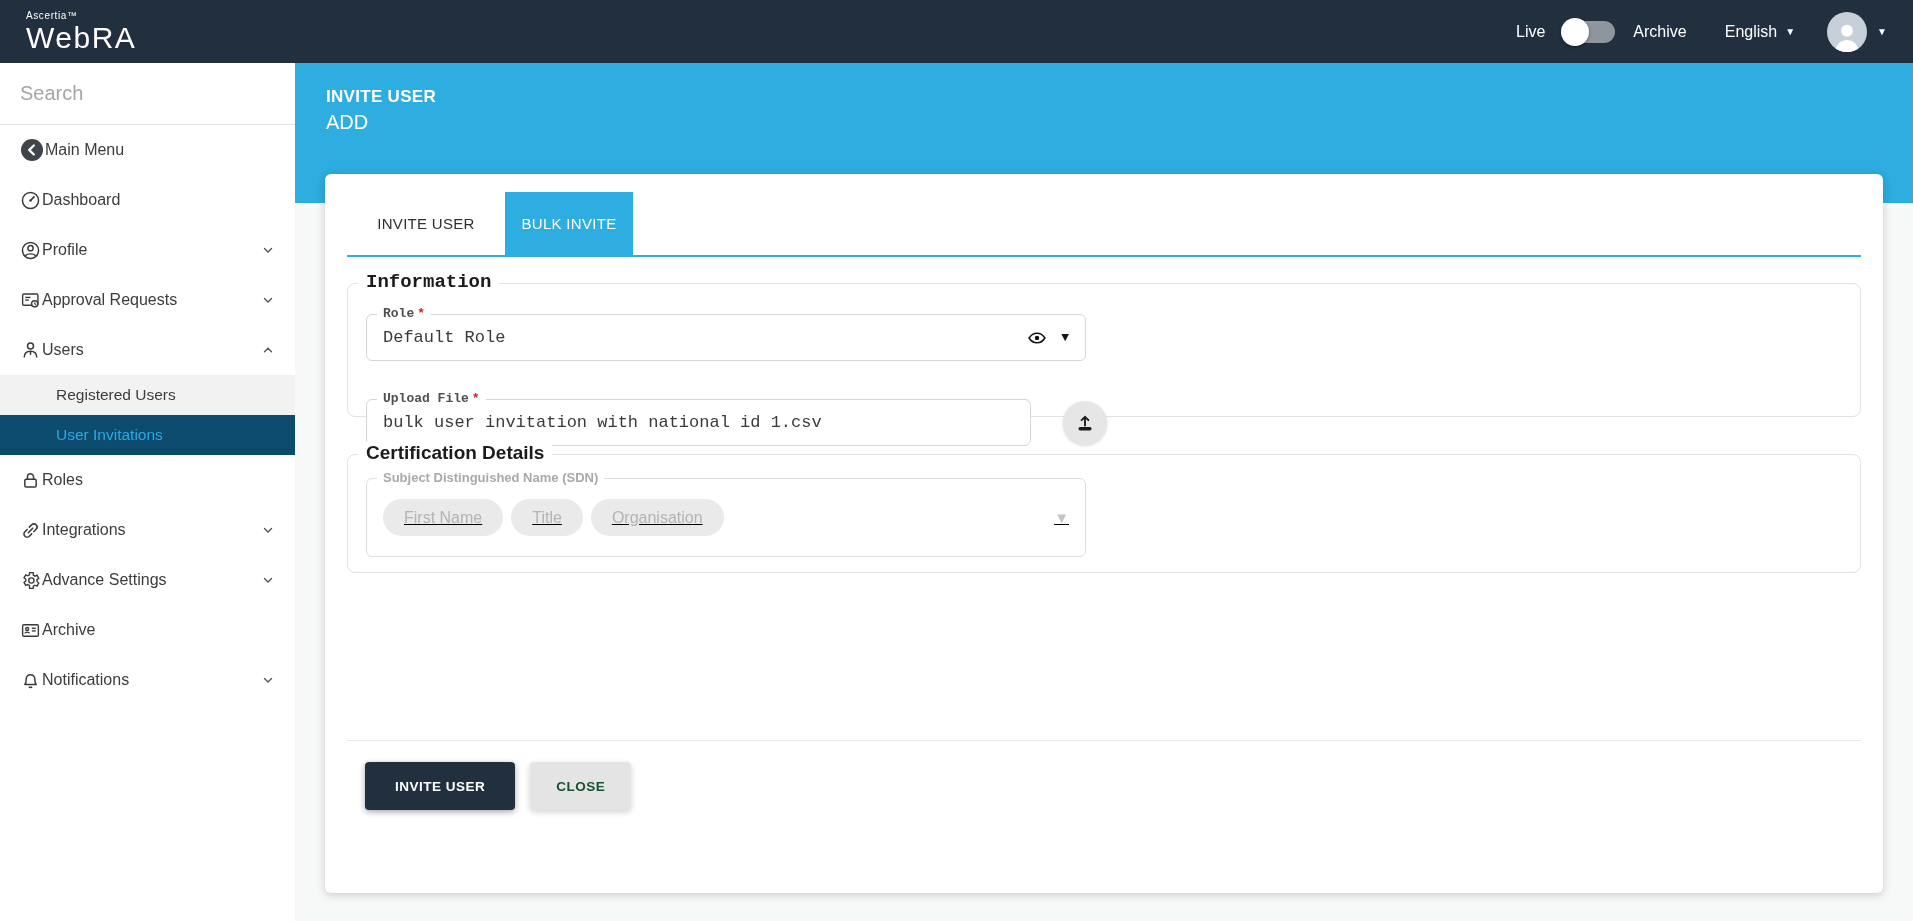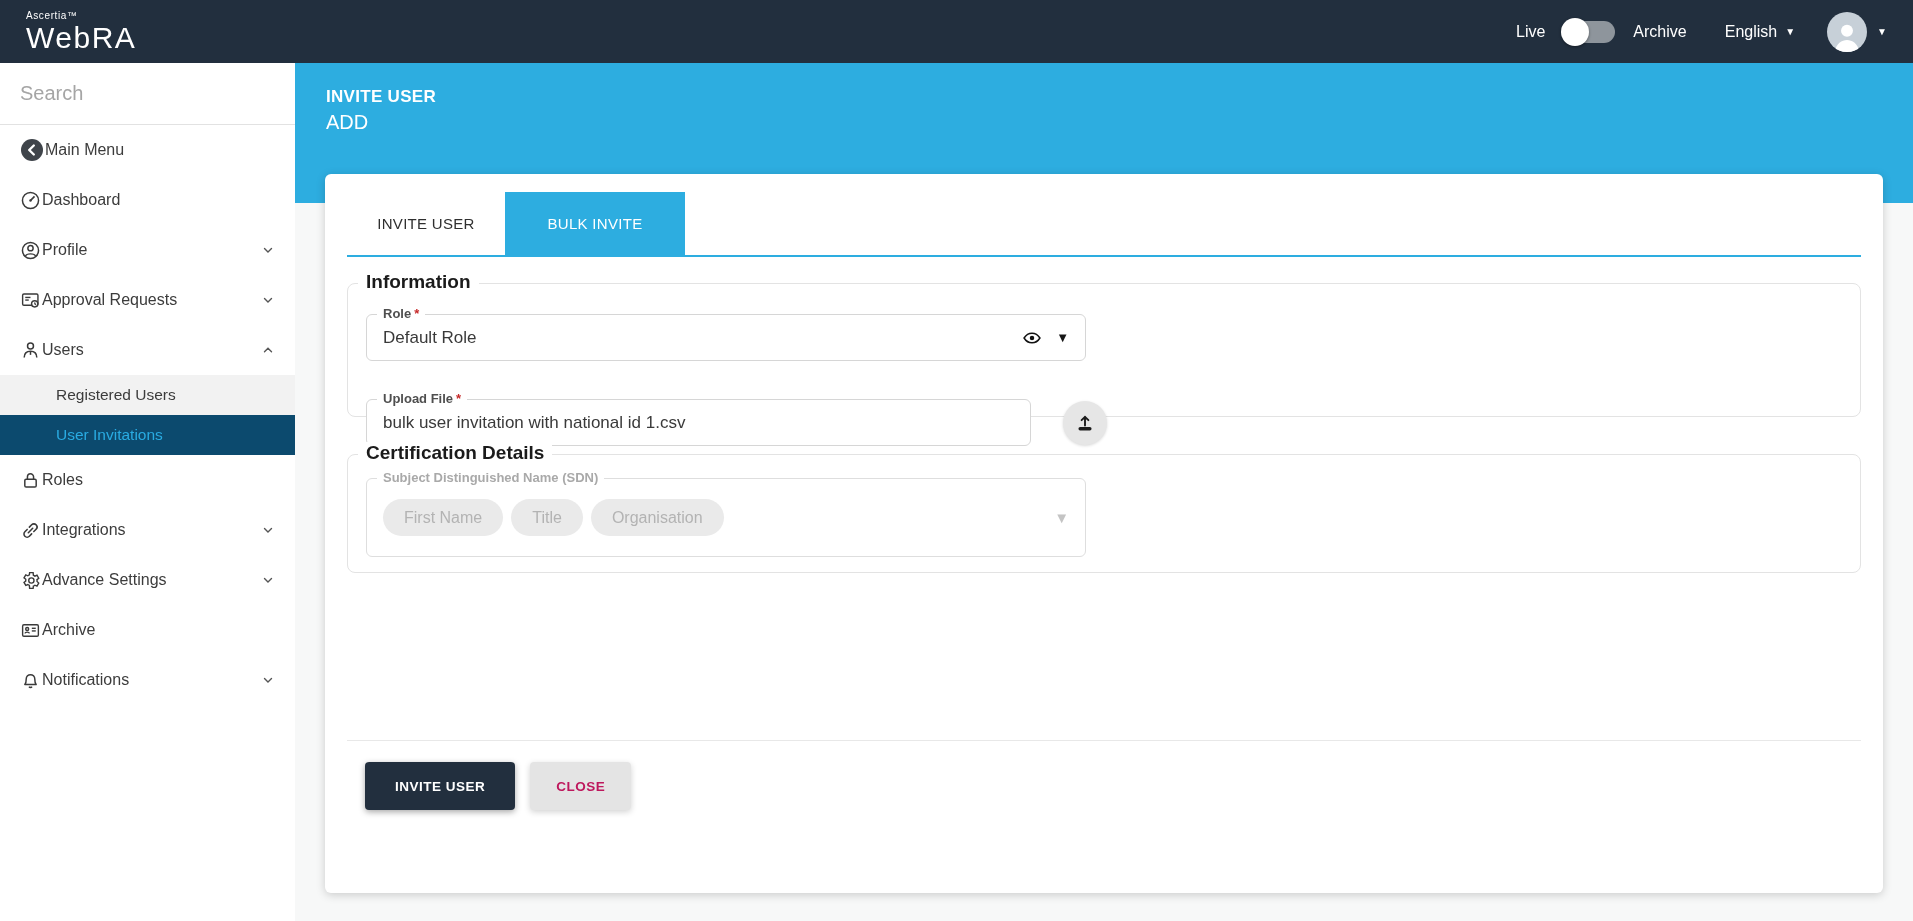--- a/index.html
+++ b/index.html
@@ -54,60 +54,60 @@
   .page-title{font-size:17px;font-weight:600;letter-spacing:.3px;}
   .page-subtitle{font-size:20px;font-weight:400;margin-top:4px;}
 
   .card{position:absolute;left:30px;top:111px;width:1558px;height:719px;background:#fff;
         border-radius:6px;box-shadow:0 2px 10px rgba(0,0,0,.18);padding:0 22px;z-index:3;}
 
   
   .tabs{margin-top:18px;display:flex;height:65px;border-bottom:2px solid var(--accent);}
   .tab{width:158px;display:flex;align-items:center;justify-content:center;
        font-size:15px;color:#2f2f2f;letter-spacing:.3px;cursor:pointer;}
-  .tab.active{background:var(--accent);color:#fff;width:180px;}
+  .tab.active{background:var(--accent);color:#fff;width:128px;}
 
   
   .section{position:relative;border:1px solid #e3e3e3;border-radius:8px;padding:0 18px;}
   .section-legend{position:absolute;top:-13px;left:10px;background:#fff;padding:0 8px;
                   font-size:19px;font-weight:700;color:#1b1b1b;}
-  .section-info{margin-top:26px;height:134px;}
+  .section-info{margin-top:26px;height:134px;font-family:Liberation Mono, monospace;}
   .section-cert{margin-top:37px;height:119px;}
   .section-cert .section-legend{color:#1b1b1b;}
 
   
   .field{position:relative;border:1px solid #d6d6d6;border-radius:6px;height:47px;
          display:flex;align-items:center;padding:0 16px;width:720px;background:#fff;cursor:pointer;}
   .field-label{position:absolute;top:-9px;left:10px;background:#fff;padding:0 6px;
                font-size:13px;font-weight:700;color:#4f4f4f;white-space:nowrap;}
   .req{color:var(--required);margin-left:3px;}
   .field-value{font-size:17px;color:#3a3a3a;}
   .field-end{margin-left:auto;display:flex;align-items:center;gap:14px;}
   .dd-caret{font-size:13px;color:#161616;}
   .role-field{margin-top:30px;}
   .upload-row{margin-top:38px;display:flex;align-items:center;gap:32px;}
   .upload-field{width:665px;}
   .upload-btn{width:44px;height:44px;border-radius:50%;background:#e6e6e6;border:none;
               display:flex;align-items:center;justify-content:center;cursor:pointer;
               box-shadow:0 1px 3px rgba(0,0,0,.15);}
 
   
-  .sdn-field{margin-top:23px;height:79px;border-color:#dedede;cursor:default;}
+  .sdn-field{margin-top:23px;height:79px;border-color:#dedede;cursor:default;text-decoration:underline;}
   .sdn-field .field-label{color:#a9a9a9;}
   .chips{display:flex;gap:8px;align-items:center;}
   .chip{background:#eaeaea;color:#b3b3b3;border-radius:19px;height:37px;display:flex;
         align-items:center;padding:0 21px;font-size:16px;}
   .sdn-caret{font-size:15px;color:#c4c4c4;}
 
   .footer-divider{height:1px;background:#e8e8e8;margin-top:167px;}
   .footer-btns{margin-top:21px;display:flex;gap:15px;padding-left:18px;}
   .btn{height:48px;border:none;border-radius:4px;font-family:inherit;font-size:13.5px;
        letter-spacing:.5px;font-weight:600;cursor:pointer;}
   .btn-primary{background:var(--navy);color:#fff;padding:0 30px;box-shadow:0 2px 6px rgba(0,0,0,.35);}
-  .btn-secondary{background:#e4e4e4;color:#be185d;padding:8px 26px;box-shadow:0 2px 6px rgba(0,0,0,.18);}
+  .btn-secondary{background:#e4e4e4;color:#14532d;padding:8px 26px;box-shadow:0 2px 6px rgba(0,0,0,.18);}
 </style>
 </head>
 <body>
 
 <header class="topbar">
   <div class="brand">
     <span class="brand-small">Ascertia™</span>
     <span class="brand-large">WebRA</span>
   </div>
   <div class="topbar-right">

